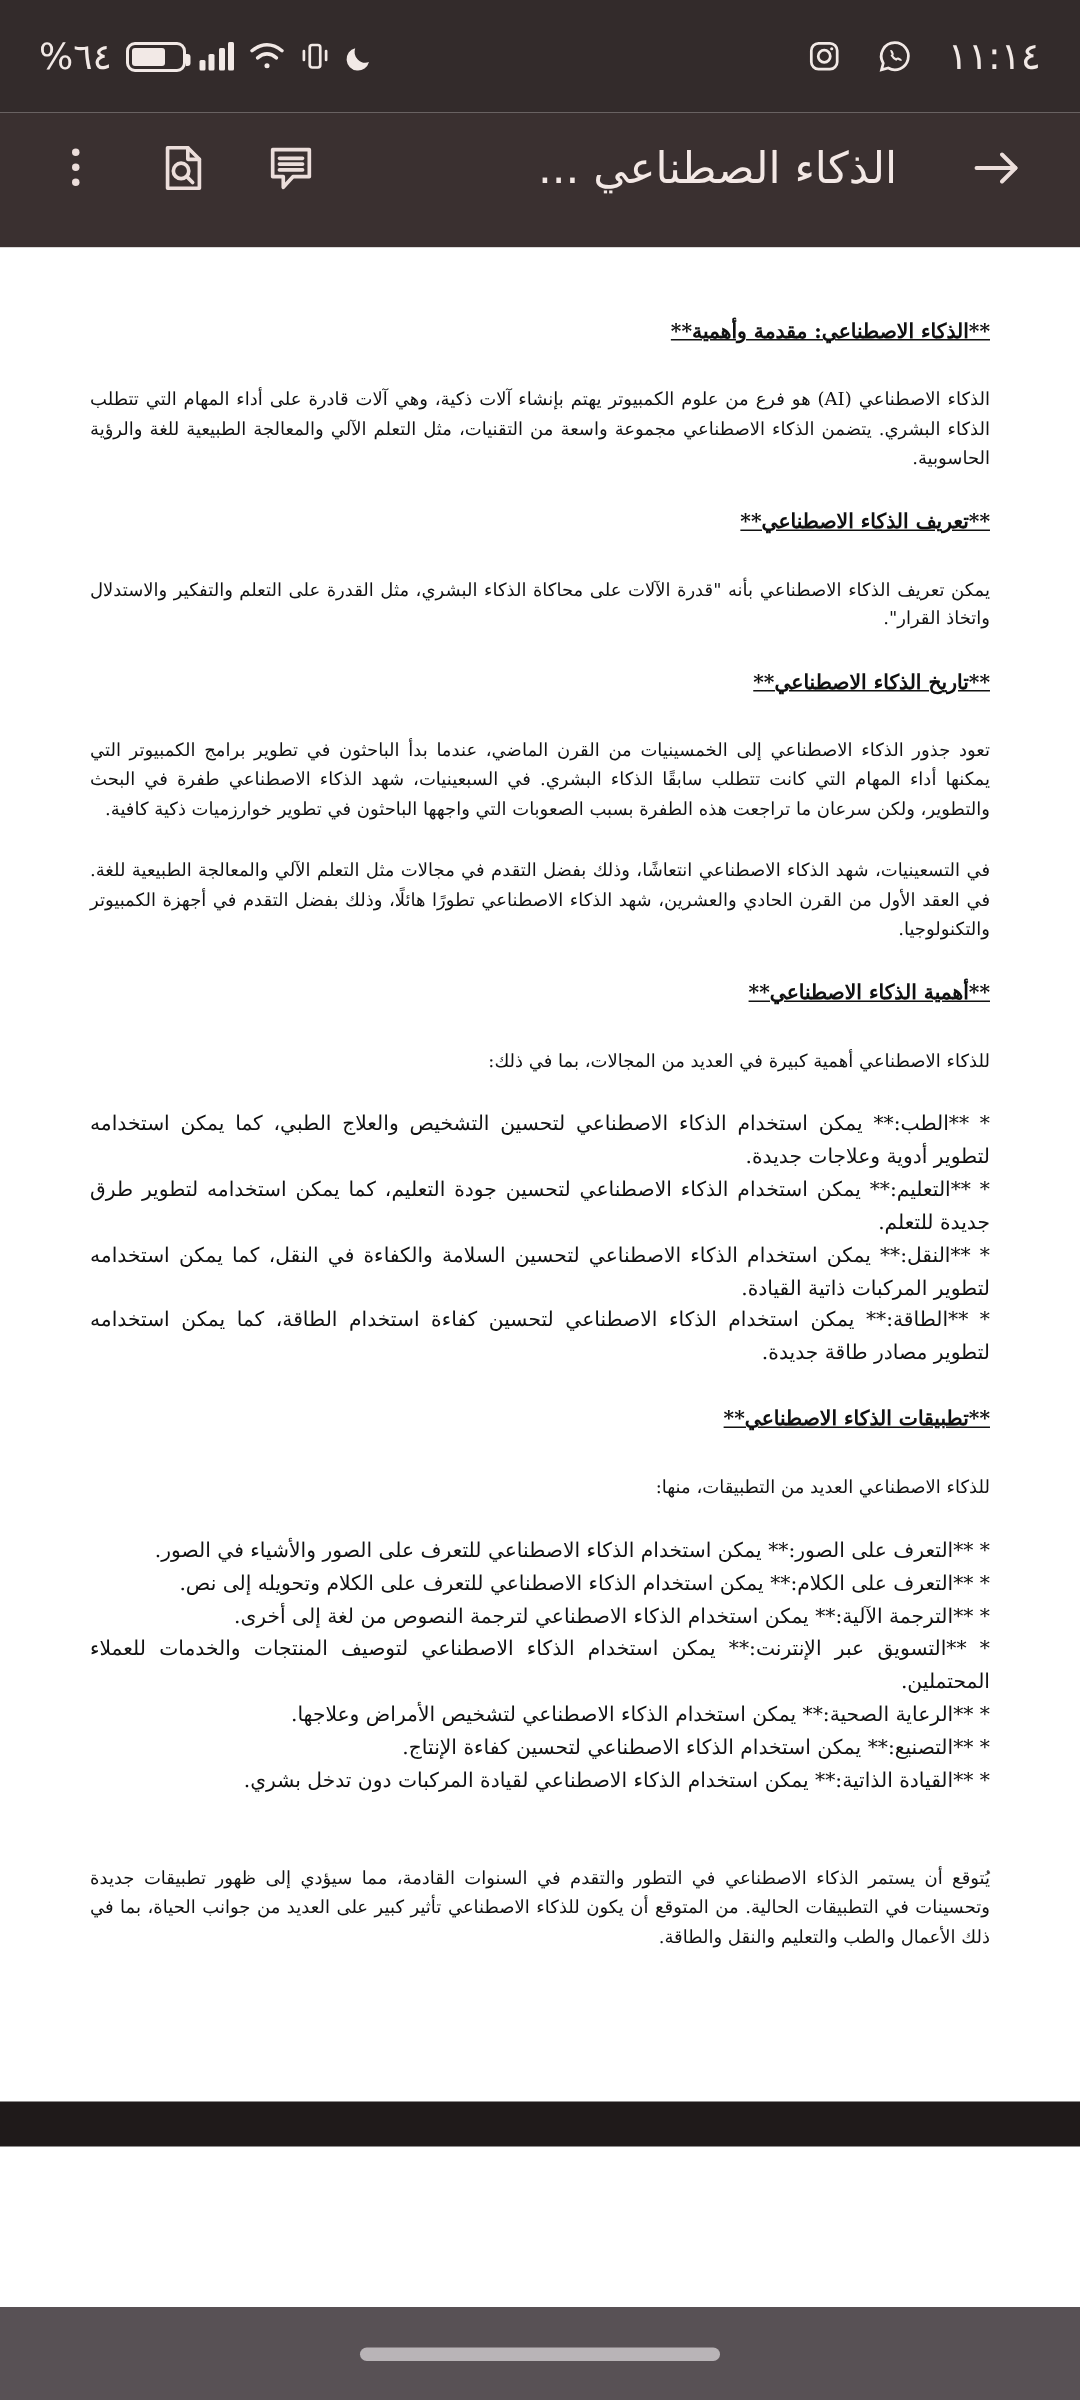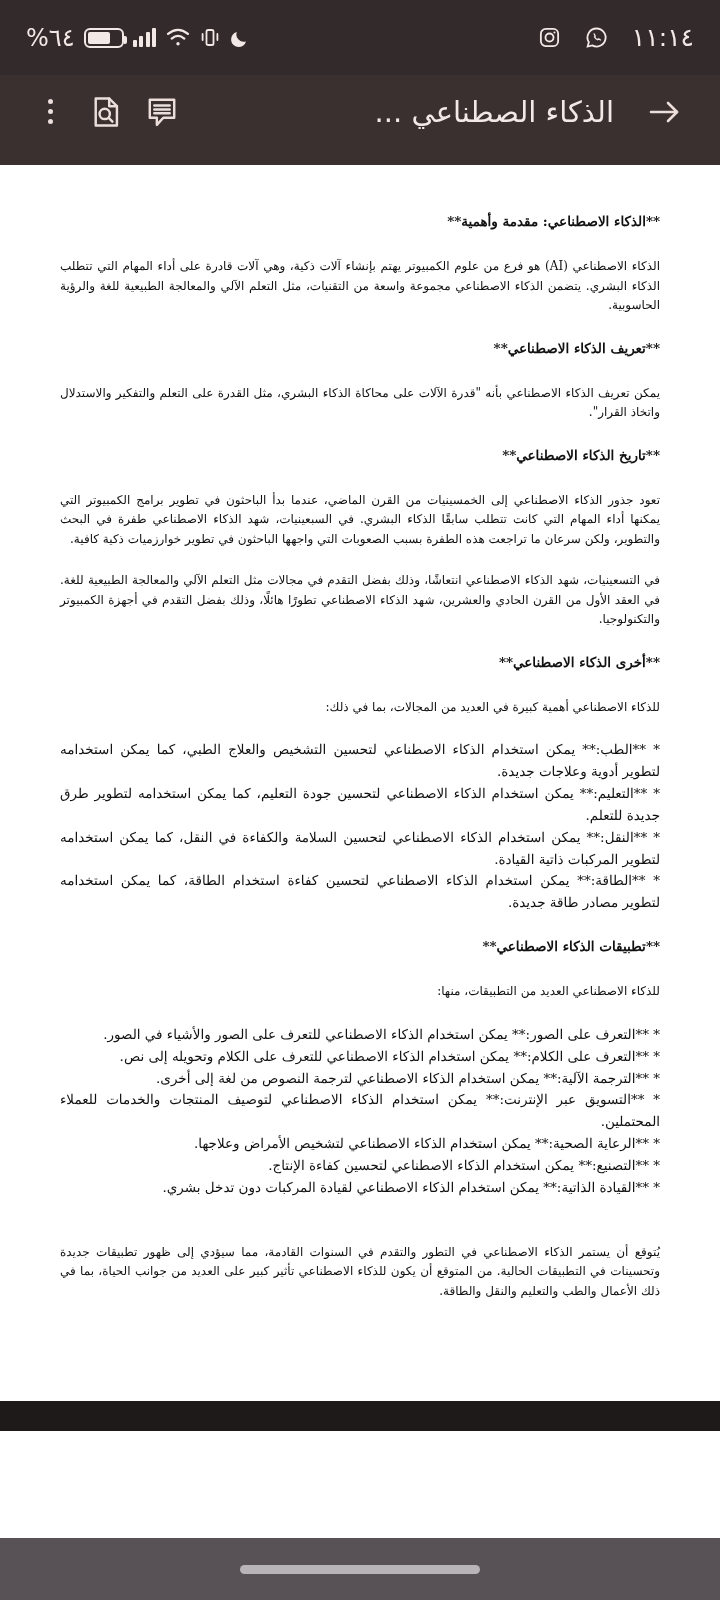--- a/index.html
+++ b/index.html
@@ -63,20 +63,21 @@
   }
 
   
   .app-bar {
     height:90px;
     background:#3a3030;
     display:flex; align-items:center;
     padding:0 28px 17px 22px;
     flex:0 0 auto;
     color:#ecdedb;
+    gap:16px;
   }
   .app-bar-title {
     font-size:29px;
     color:#f3e8e5;
     margin-right:22px;
     margin-left:auto;
     white-space:nowrap;
     overflow:hidden;
     text-overflow:ellipsis;
     max-width:300px;
@@ -107,20 +108,21 @@
     width:100%;
   }
   .doc-h {
     font-size:13.5px;
     font-weight:bold;
     color:#111;
     text-align:right;
     line-height:1.5;
     margin:0 0 4px 0;
     font-family:"DejaVu Serif", serif;
+    text-decoration:underline;
   }
   .doc-p {
     font-size:12px;
     color:#111;
     text-align:justify;
     text-align-last:right;
     line-height:1.62;
     margin:0;
     font-family:"DejaVu Serif", serif;
   }
@@ -263,21 +265,21 @@
       <div class="doc-h">**تعريف الذكاء الاصطناعي**</div>
       <div class="spacer-lg"></div>
       <p class="doc-p">يمكن تعريف الذكاء الاصطناعي بأنه "قدرة الآلات على محاكاة الذكاء البشري، مثل القدرة على التعلم والتفكير والاستدلال واتخاذ القرار".</p>
       <div class="spacer-lg"></div>
       <div class="doc-h">**تاريخ الذكاء الاصطناعي**</div>
       <div class="spacer-lg"></div>
       <p class="doc-p">تعود جذور الذكاء الاصطناعي إلى الخمسينيات من القرن الماضي، عندما بدأ الباحثون في تطوير برامج الكمبيوتر التي يمكنها أداء المهام التي كانت تتطلب سابقًا الذكاء البشري. في السبعينيات، شهد الذكاء الاصطناعي طفرة في البحث والتطوير، ولكن سرعان ما تراجعت هذه الطفرة بسبب الصعوبات التي واجهها الباحثون في تطوير خوارزميات ذكية كافية.</p>
       <div class="spacer-lg"></div>
       <p class="doc-p">في التسعينيات، شهد الذكاء الاصطناعي انتعاشًا، وذلك بفضل التقدم في مجالات مثل التعلم الآلي والمعالجة الطبيعية للغة. في العقد الأول من القرن الحادي والعشرين، شهد الذكاء الاصطناعي تطورًا هائلًا، وذلك بفضل التقدم في أجهزة الكمبيوتر والتكنولوجيا.</p>
       <div class="spacer-lg"></div>
-      <div class="doc-h">**أخرى الذكاء الاصطناعي**</div>
+      <div class="doc-h">**أهمية الذكاء الاصطناعي**</div>
       <div class="spacer-lg"></div>
       <p class="doc-p">للذكاء الاصطناعي أهمية كبيرة في العديد من المجالات، بما في ذلك:</p>
       <div class="spacer-lg"></div>
       <ul class="bullet-list">
         <li>* **الطب:** يمكن استخدام الذكاء الاصطناعي لتحسين التشخيص والعلاج الطبي، كما يمكن استخدامه لتطوير أدوية وعلاجات جديدة.</li>
         <li>* **التعليم:** يمكن استخدام الذكاء الاصطناعي لتحسين جودة التعليم، كما يمكن استخدامه لتطوير طرق جديدة للتعلم.</li>
         <li>* **النقل:** يمكن استخدام الذكاء الاصطناعي لتحسين السلامة والكفاءة في النقل، كما يمكن استخدامه لتطوير المركبات ذاتية القيادة.</li>
         <li>* **الطاقة:** يمكن استخدام الذكاء الاصطناعي لتحسين كفاءة استخدام الطاقة، كما يمكن استخدامه لتطوير مصادر طاقة جديدة.</li>
       </ul>
       <div class="spacer-lg"></div>

